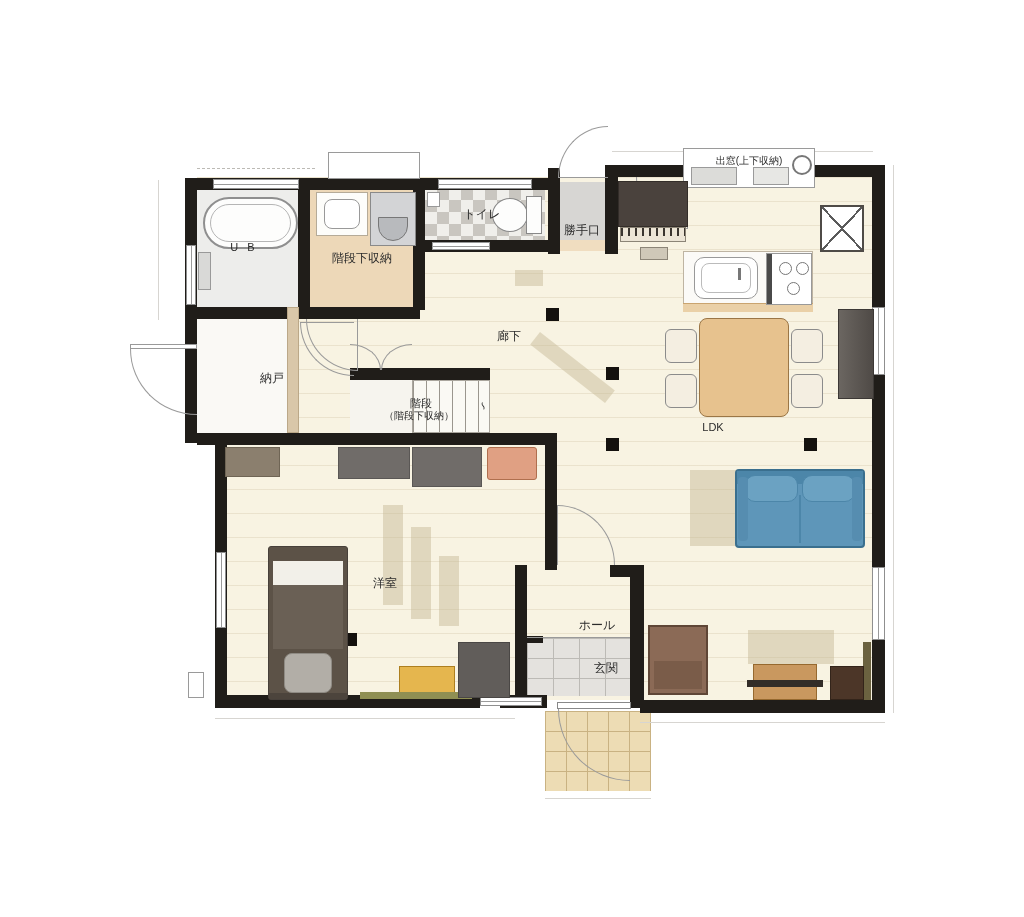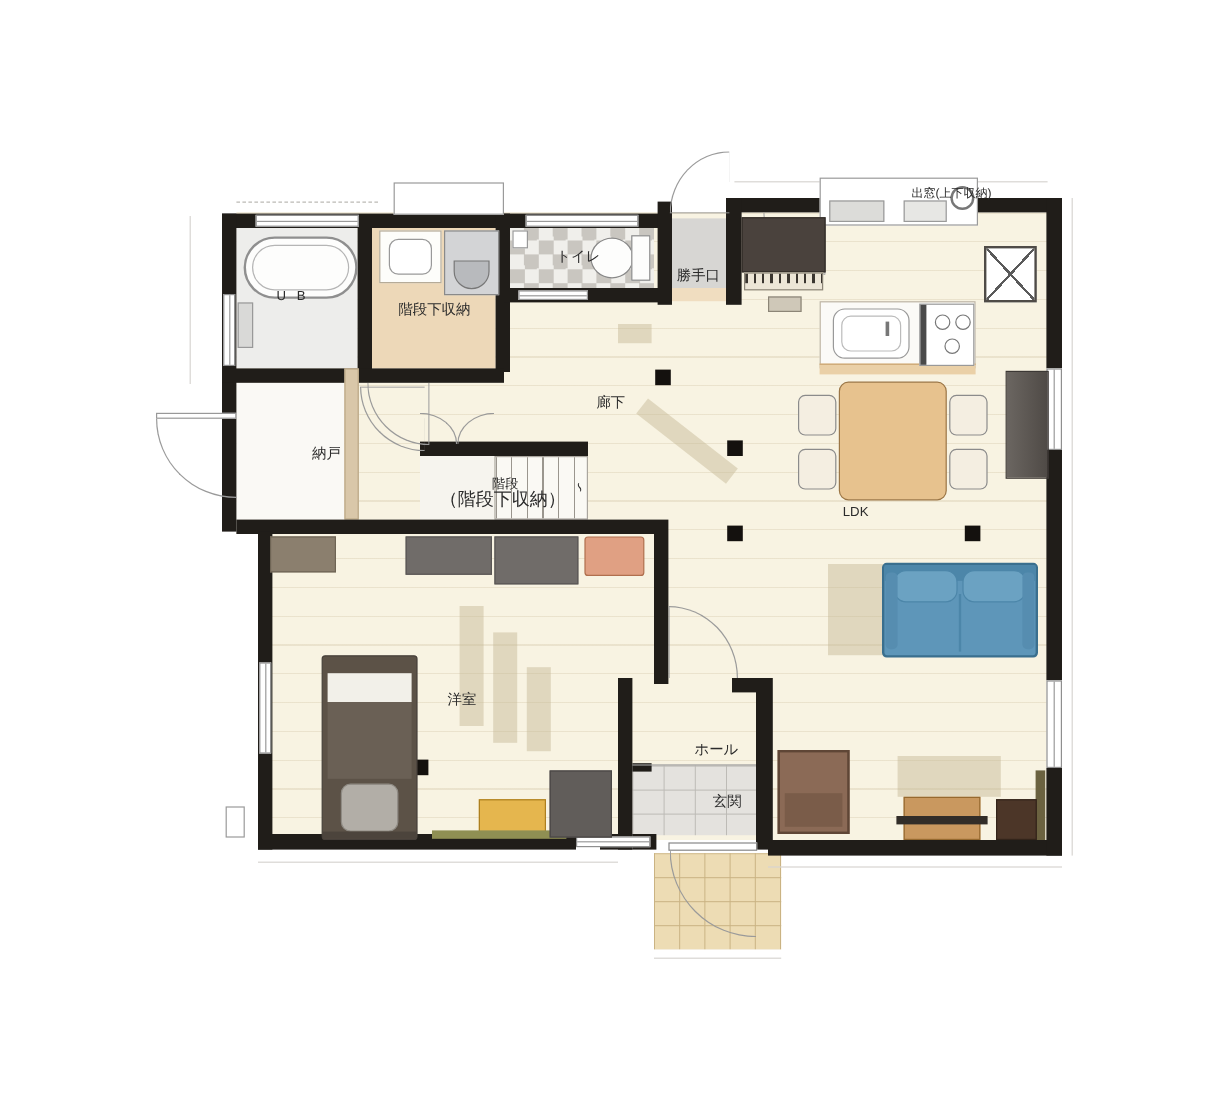--- a/index.html
+++ b/index.html
@@ -12,21 +12,21 @@
   .hwin{position:absolute;background:#fff;border:1px solid #8f8f8f;box-sizing:border-box;
         background-image:linear-gradient(#9a9a9a,#9a9a9a);background-size:100% 1px;background-position:center;background-repeat:no-repeat;}
   .vwin{position:absolute;background:#fff;border:1px solid #8f8f8f;box-sizing:border-box;
         background-image:linear-gradient(#9a9a9a,#9a9a9a);background-size:1px 100%;background-position:center;background-repeat:no-repeat;}
   .arc{position:absolute;box-sizing:border-box;border:0 solid #9a9a9a;background:transparent;}
   .pillar{position:absolute;width:13px;height:13px;background:#14110e;}
   .sh{position:absolute;background:rgba(196,181,146,.45);}
   .dim{position:absolute;background:#d7d5d1;}
   .dash{position:absolute;border-top:1px dashed #bcbab5;}
   .lbl{position:absolute;transform:translate(-50%,-50%);white-space:nowrap;color:#2b2b2b;font-size:12px;}
-  .small{font-size:15px;}
+  .small{font-size:10px;}
 </style>
 </head>
 <body>
 
 <div id="plan">
 
   <div class="a wood" style="left:197px;top:177px;width:676px;height:523px;"></div>
   <div class="a" style="left:183px;top:445px;width:32px;height:265px;background:#fff;"></div>
   <div class="a" style="left:197px;top:190px;width:101px;height:117px;background:#ededeb;"></div>
   <div class="a" style="left:310px;top:190px;width:103px;height:117px;background:#edd8b8;"></div>
@@ -183,21 +183,21 @@
     <div class="a" style="left:4px;top:34px;width:48px;height:28px;background:#7a5c49;"></div>
   </div>
   <div class="a" style="left:753px;top:664px;width:64px;height:36px;background:#c9985f;border:1px solid #96692f;box-sizing:border-box;"></div>
   <div class="a" style="left:747px;top:680px;width:76px;height:7px;background:#322d28;"></div>
   <div class="a" style="left:830px;top:666px;width:34px;height:34px;background:#4c3628;border:1px solid #33241a;box-sizing:border-box;"></div>
 
   <div class="lbl" style="left:244px;top:247px;font-size:11px;letter-spacing:3px;">U B</div>
   <div class="lbl" style="left:362px;top:258px;">階段下収納</div>
   <div class="lbl" style="left:482px;top:214px;">トイレ</div>
   <div class="lbl" style="left:582px;top:230px;">勝手口</div>
-  <div class="lbl" style="left:749px;top:161px;font-size:10px;margin-left:44px;">出窓(上下収納)</div>
+  <div class="lbl" style="left:749px;top:161px;font-size:10px;">出窓(上下収納)</div>
   <div class="lbl" style="left:509px;top:336px;">廊下</div>
   <div class="lbl" style="left:272px;top:378px;">納戸</div>
   <div class="lbl" style="left:421px;top:403px;font-size:11px;">階段</div>
   <div class="lbl small" style="left:419px;top:416px;">（階段下収納）</div>
   <div class="lbl" style="left:483px;top:406px;font-size:11px;transform:translate(-50%,-50%) rotate(70deg);">∽</div>
   <div class="lbl" style="left:713px;top:427px;font-size:11px;">LDK</div>
   <div class="lbl" style="left:385px;top:583px;">洋室</div>
   <div class="lbl" style="left:597px;top:625px;">ホール</div>
   <div class="lbl" style="left:606px;top:668px;">玄関</div>
 

